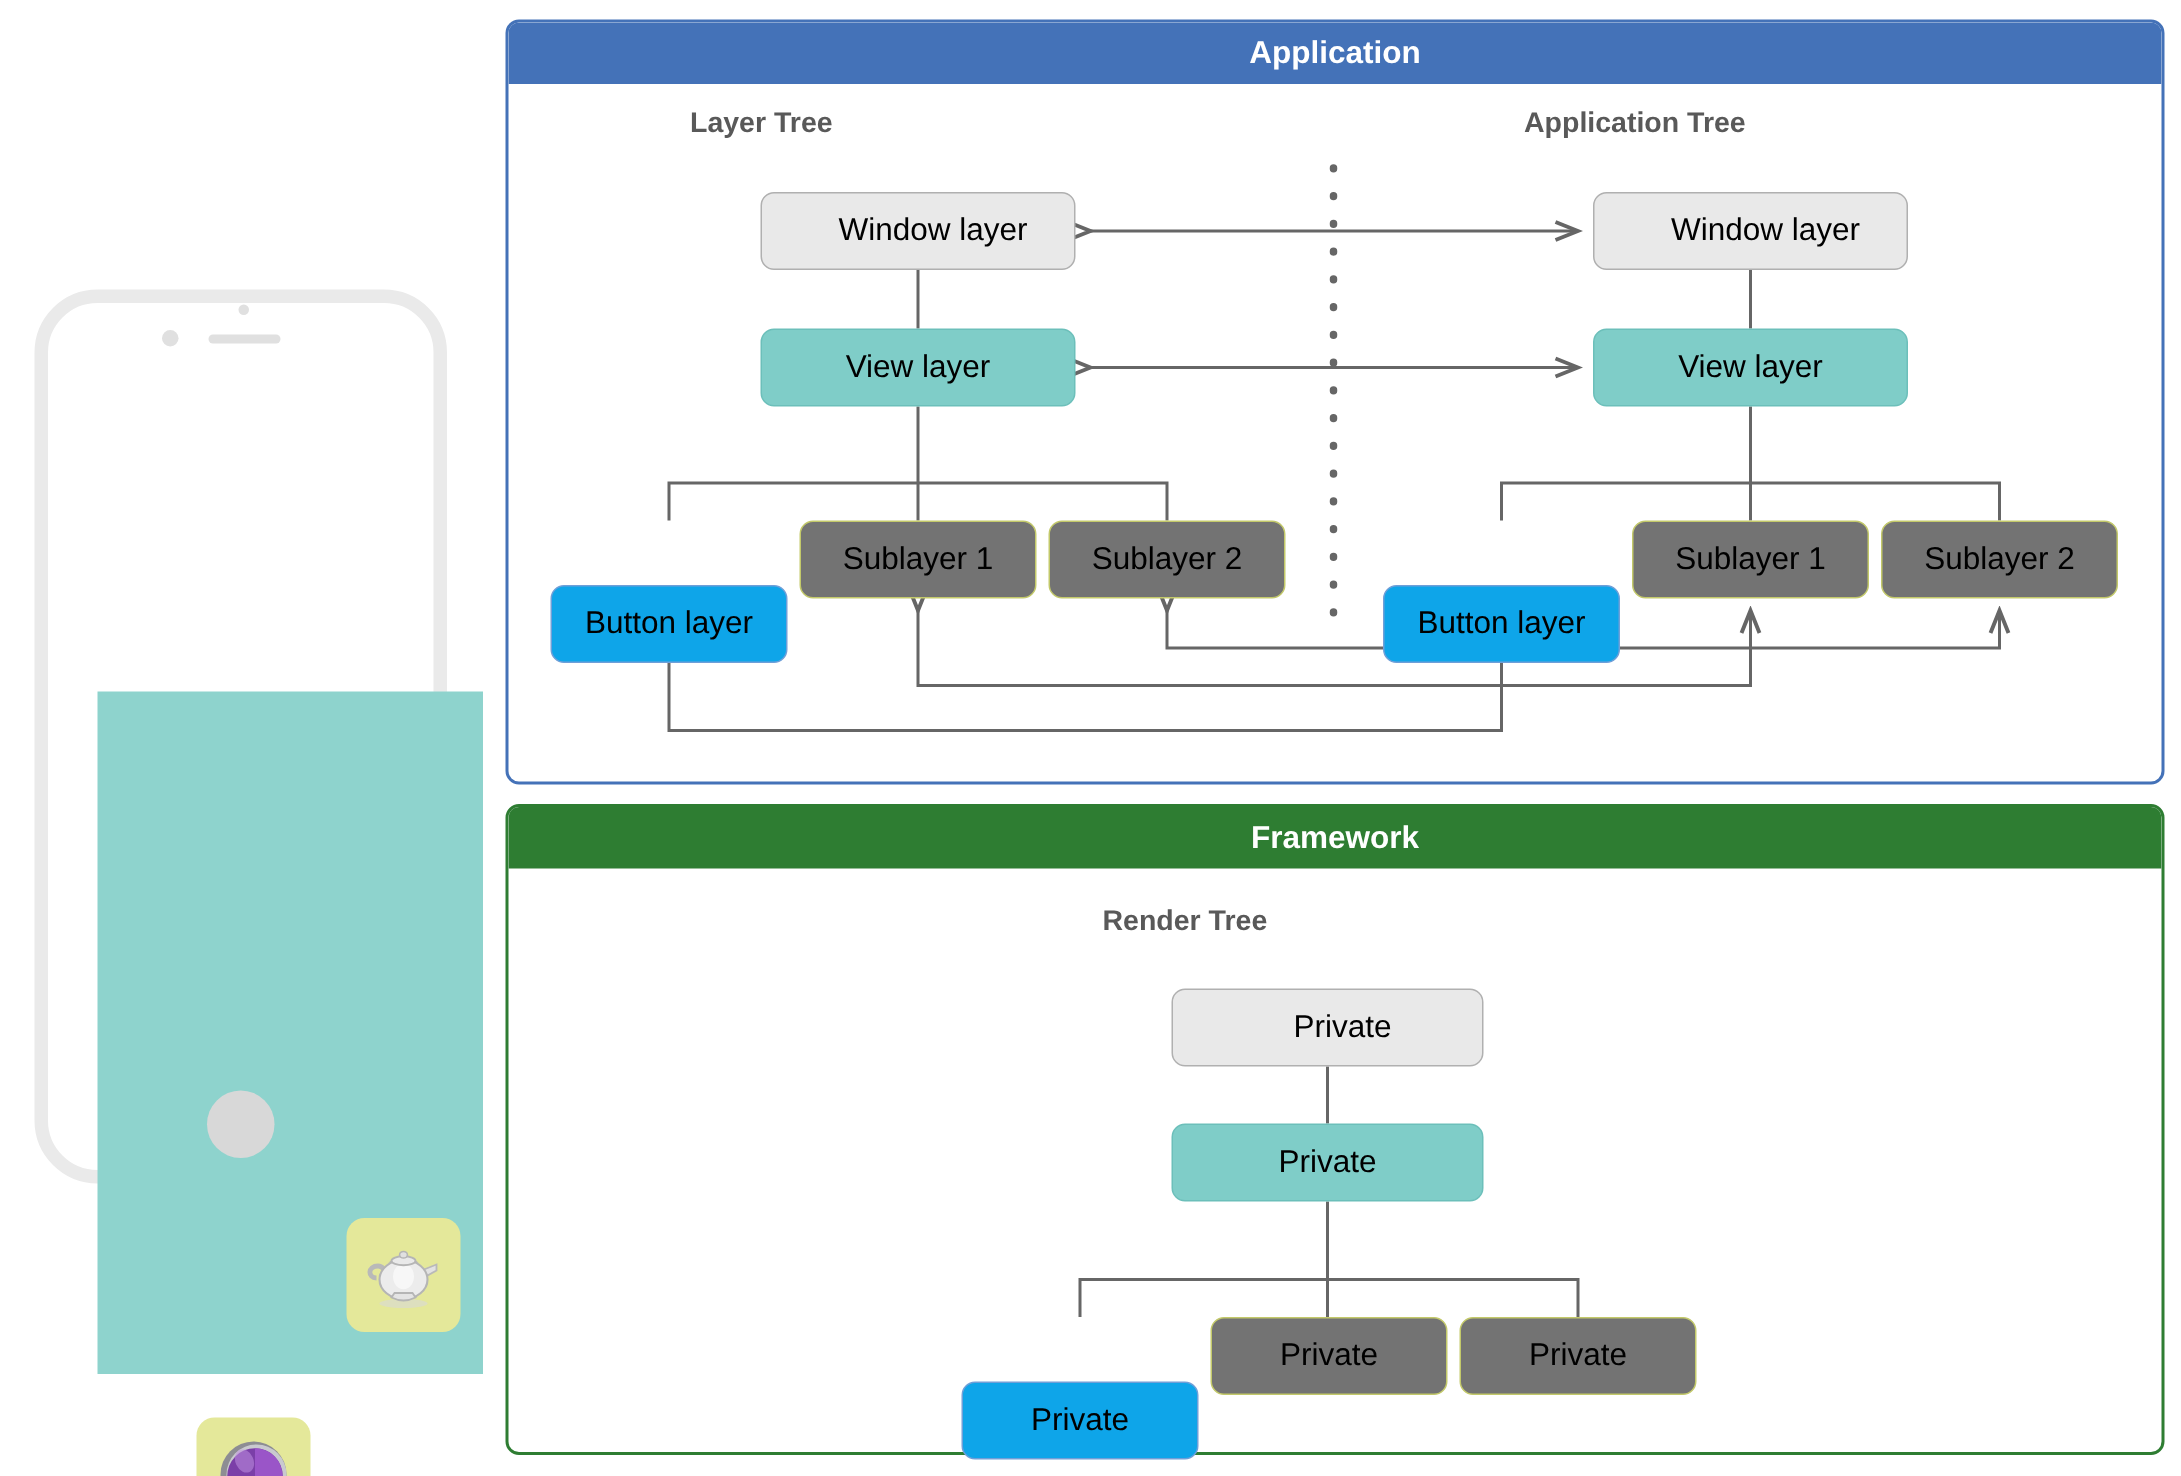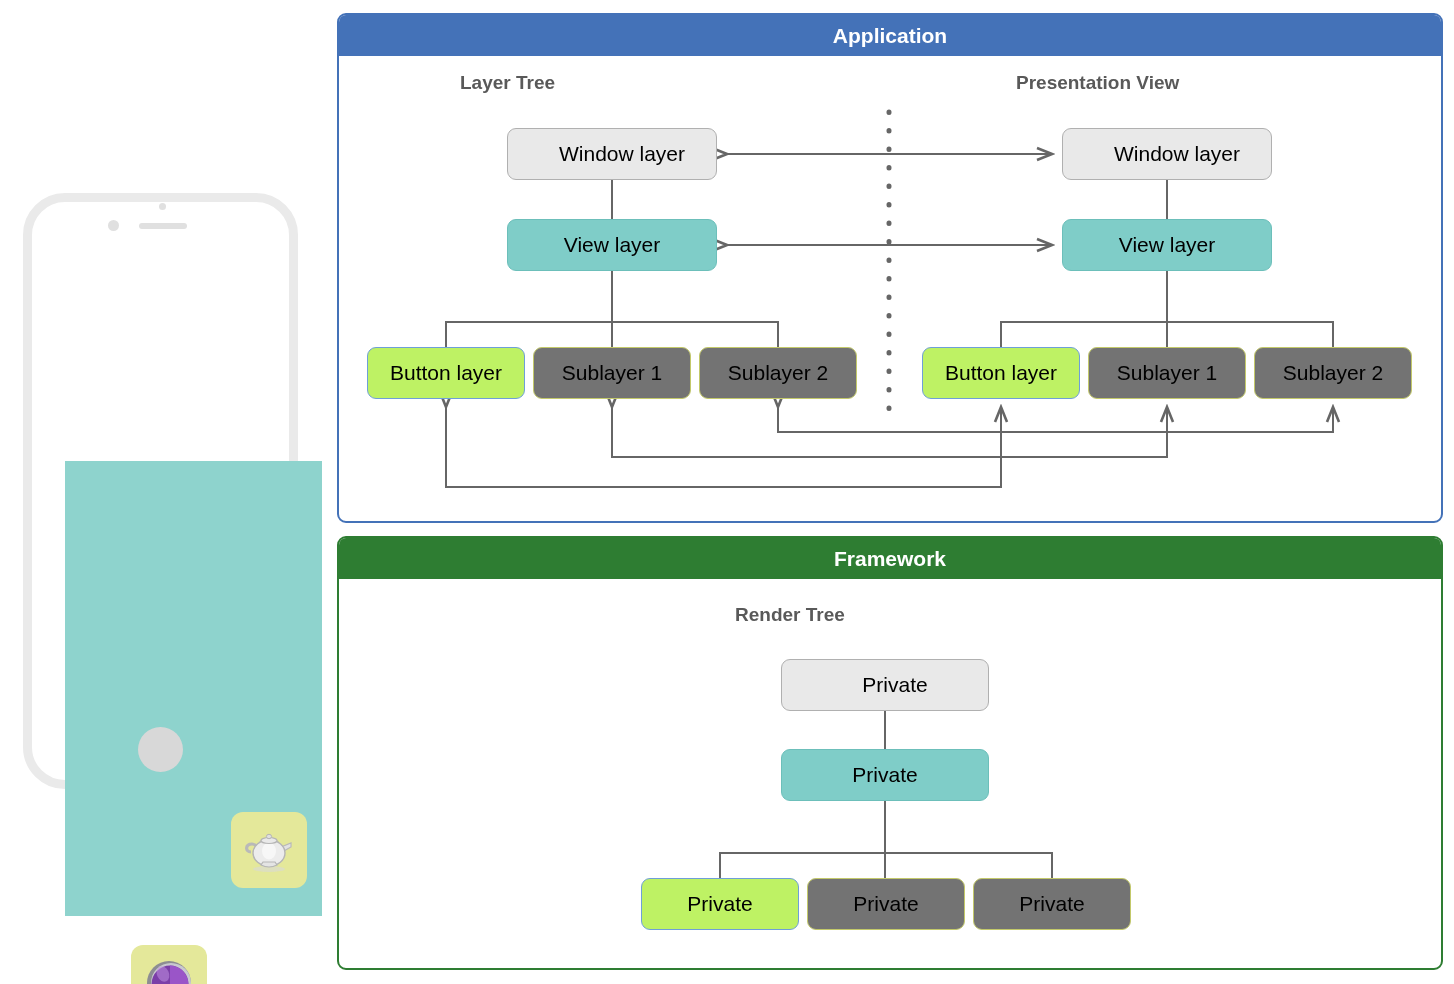--- a/index.html
+++ b/index.html
@@ -132,21 +132,21 @@
     display: flex;
     align-items: center;
     justify-content: center;
     border-radius: 9px;
     font-size: 21px;
     color: #000000;
     z-index: 5;
   }
   .node.gray   { background: #e9e9e9; border: 1.5px solid #b0b0b0; padding-left: 20px; }
   .node.teal   { background: #7fcdc8; border: 1.5px solid #6cbfba; }
-  .node.blue   { background: #bef264; border: 1.5px solid #6f9fd8; }
+  .node.blue   { background: #0ea5e9; border: 1.5px solid #6f9fd8; margin-top: 43px; }
   .node.yellow { background: #737373; border: 1.5px solid #c3c96a; }
 
   
   #lt-window   { left: 507px; top: 128px;  width: 210px; height: 52px; }
   #lt-view     { left: 507px; top: 219px;  width: 210px; height: 52px; }
   #lt-button   { left: 367px; top: 347px;  width: 158px; height: 52px; }
   #lt-sub1     { left: 533px; top: 347px;  width: 158px; height: 52px; }
   #lt-sub2     { left: 699px; top: 347px;  width: 158px; height: 52px; }
 
   
@@ -211,21 +211,21 @@
 
 <div class="panel" id="panel-application">
   <div class="panel-header">Application</div>
 </div>
 
 <div class="panel" id="panel-framework">
   <div class="panel-header">Framework</div>
 </div>
 
 <div class="tree-title" id="title-layer-tree">Layer Tree</div>
-<div class="tree-title" id="title-presentation-tree">Presentation View</div>
+<div class="tree-title" id="title-presentation-tree">Application Tree</div>
 <div class="tree-title" id="title-render-tree">Render Tree</div>
 
 <svg class="edges">
   <defs>
     <marker id="arrowOpen" markerWidth="10" markerHeight="10" refX="8.5" refY="4" orient="auto" markerUnits="strokeWidth">
       <path d="M1,1 L8.5,4 L1,7" fill="none" stroke="#666666" stroke-width="1.3"></path>
     </marker>
   </defs>
 
   <line x1="889" y1="112" x2="889" y2="410" stroke="#666666" stroke-width="5" stroke-linecap="round" stroke-dasharray="0.5 18"></line>

